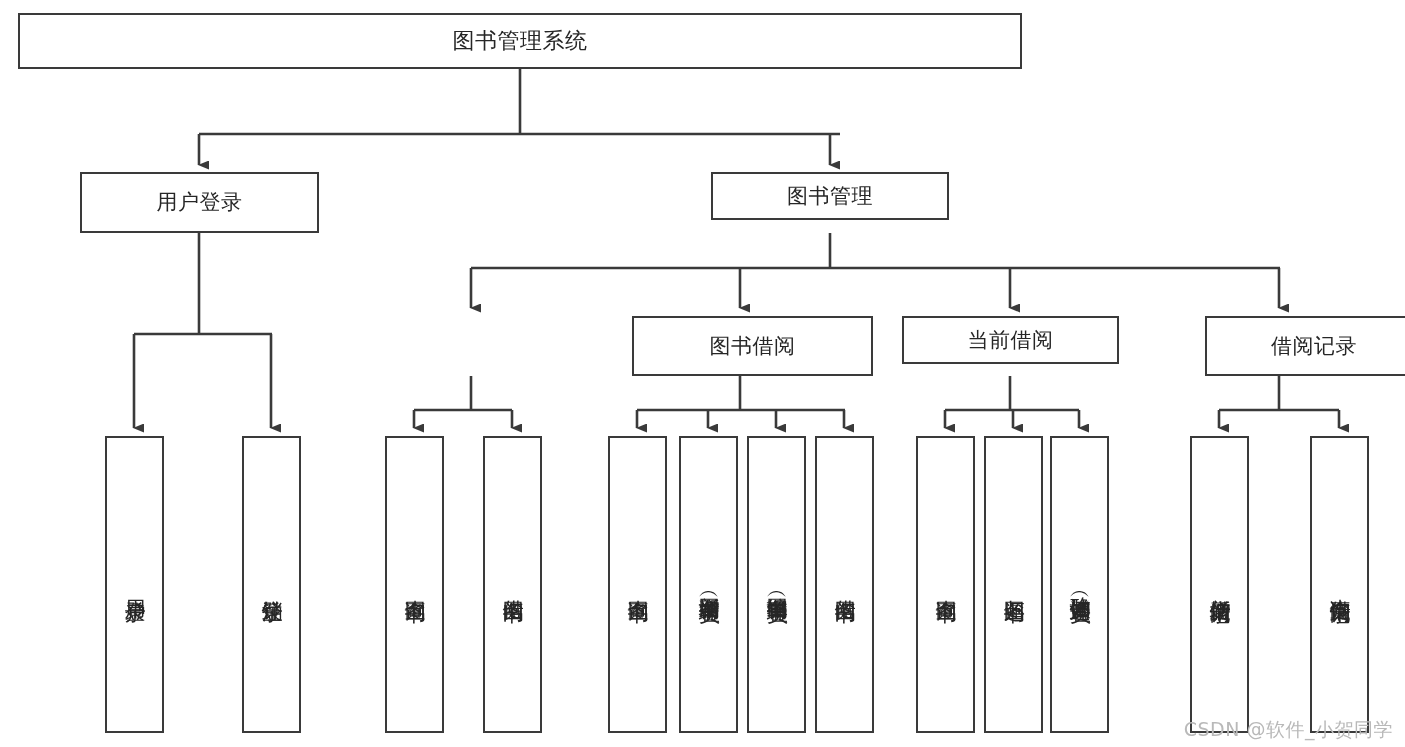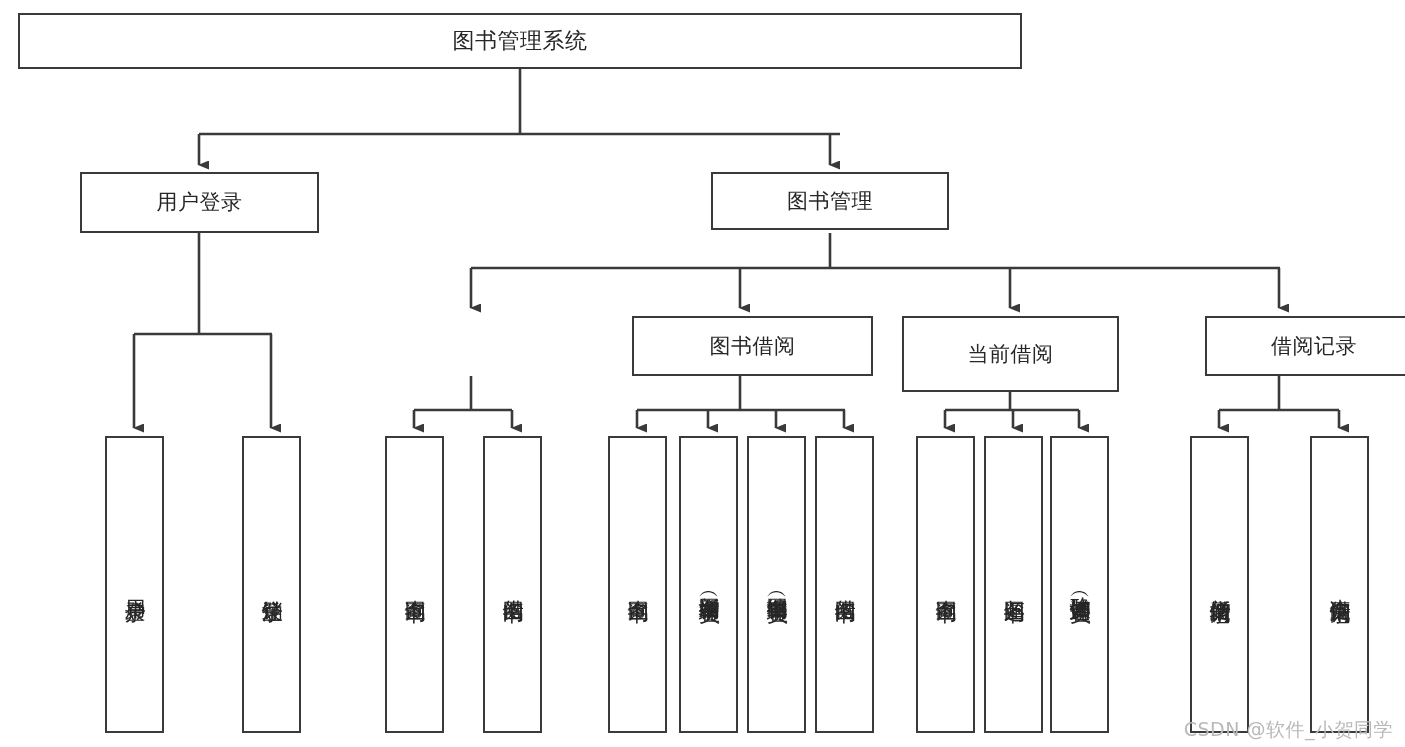--- a/index.html
+++ b/index.html
@@ -125,28 +125,28 @@
     </g>
   </svg>
 
   <div class="node root" style="left:18px; top:13px; width:1004px; height:56px;">
     <span class="node-label">图书管理系统</span>
   </div>
 
   <div class="node level2" style="left:80px; top:172px; width:239px; height:61px;">
     <span class="node-label">用户登录</span>
   </div>
-  <div class="node level2" style="left:711px; top:172px; width:238px; height:58px;">
+  <div class="node level2" style="left:711px; top:172px; width:238px; height:48px;">
     <span class="node-label">图书管理</span>
   </div>
 
   <div class="node level3" style="left:632px; top:316px; width:241px; height:60px;">
     <span class="node-label">图书借阅</span>
   </div>
-  <div class="node level3" style="left:902px; top:316px; width:217px; height:76px;">
+  <div class="node level3" style="left:902px; top:316px; width:217px; height:48px;">
     <span class="node-label">当前借阅</span>
   </div>
   <div class="node level3" style="left:1171px; top:316px; width:218px; height:60px;margin-left:34px;">
     <span class="node-label">借阅记录</span>
   </div>
 
   <div class="node leaf" style="left:105px; top:436px; width:59px; height:297px;">
     <span class="node-label">用户登录</span>
   </div>
   <div class="node leaf" style="left:242px; top:436px; width:59px; height:297px;">

